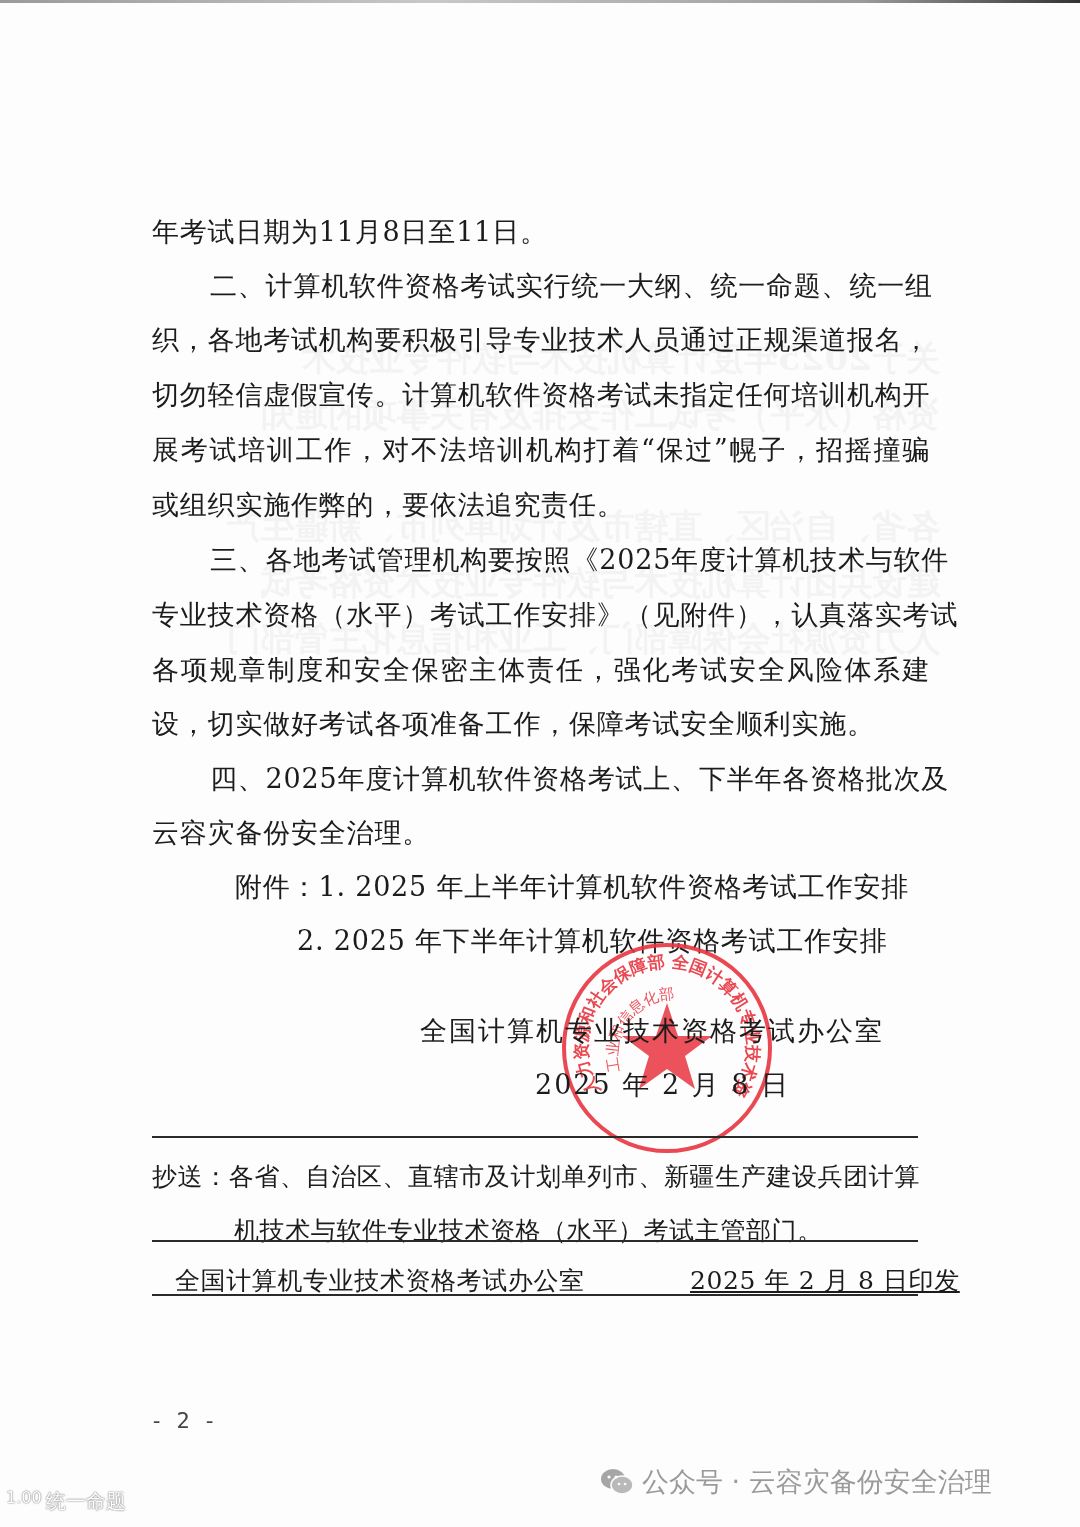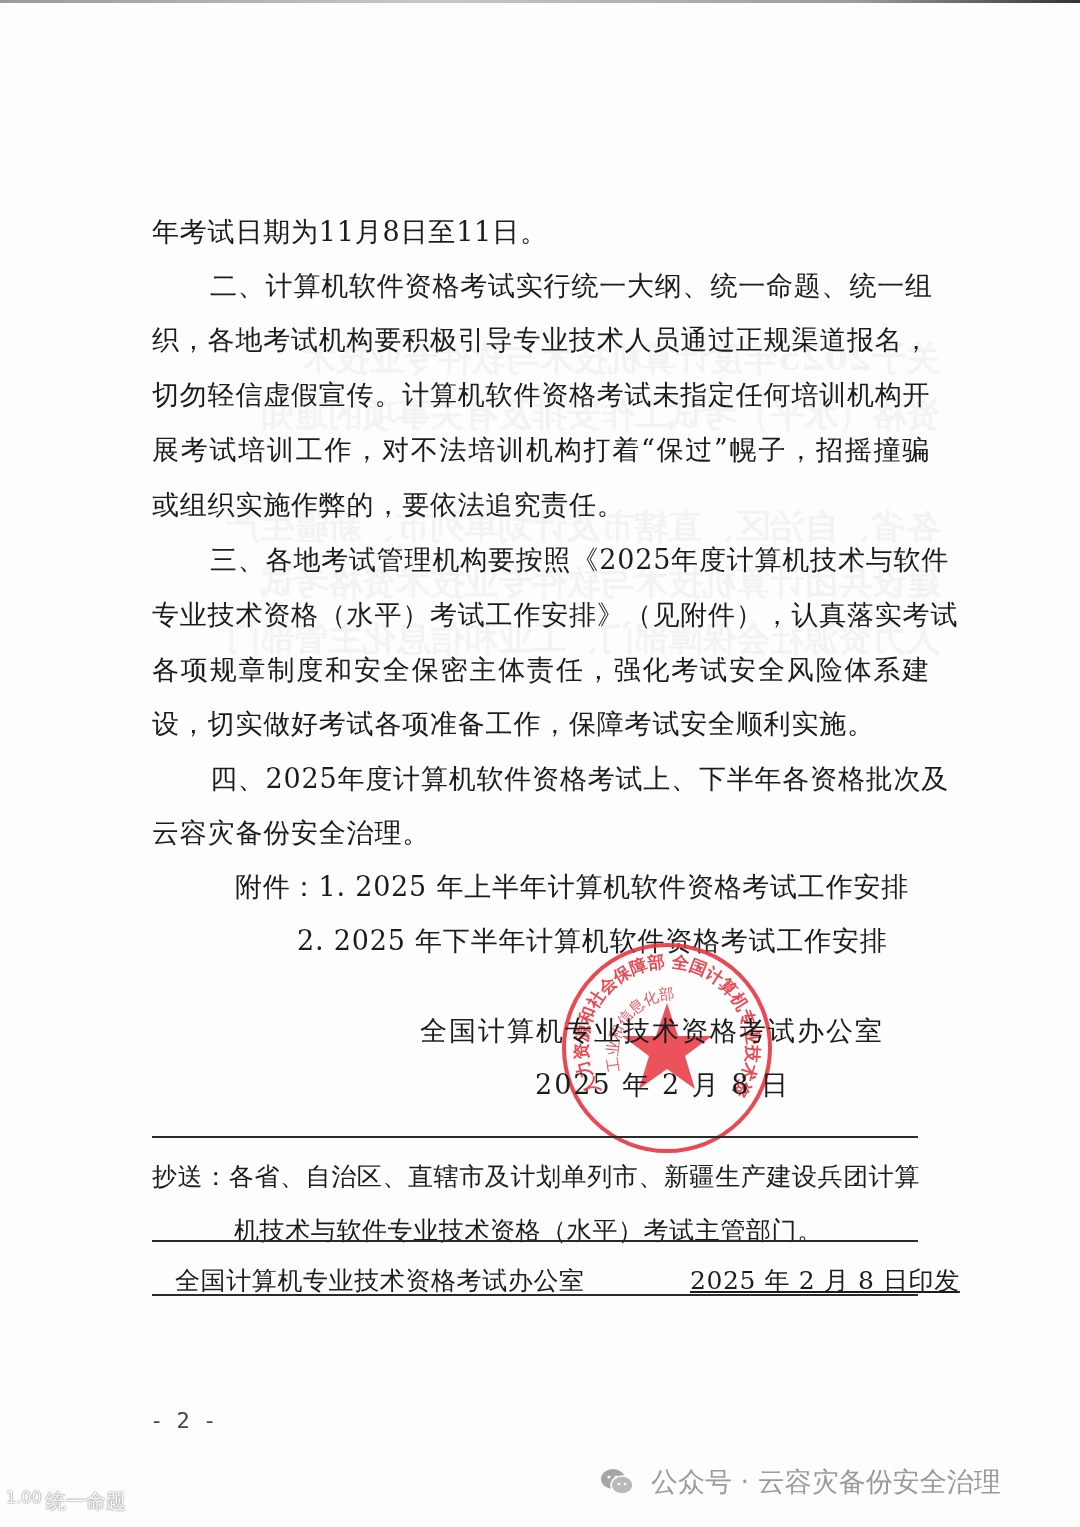--- a/index.html
+++ b/index.html
@@ -37,21 +37,21 @@
   .seal {
     position: absolute; left: 560px; top: 941px; width: 214px; height: 214px;
     pointer-events: none;
   }
   .page-num {
     position: absolute; left: 150px; top: 1408px; font-size: 22px; color: #444;
     font-family: "DejaVu Sans Mono", monospace;
   }
   .wm-right {
     position: absolute; left: 600px; top: 1462px; height: 40px;
-    display: flex; align-items: center; gap: 17px;
+    display: flex; align-items: center; gap: 8px;
     font-family: "DejaVu Sans", sans-serif; font-size: 27px; color: #9a9a9a;
   }
   .wm-left {
     position: absolute; left: 6px; top: 1488px;
     display: flex; align-items: flex-start; gap: 4px;
     font-family: "DejaVu Sans", sans-serif; font-size: 20px; color: #fff;
     text-shadow: 0 0 2px #888, 0 0 1px #777;
   }
 </style>
 </head>

